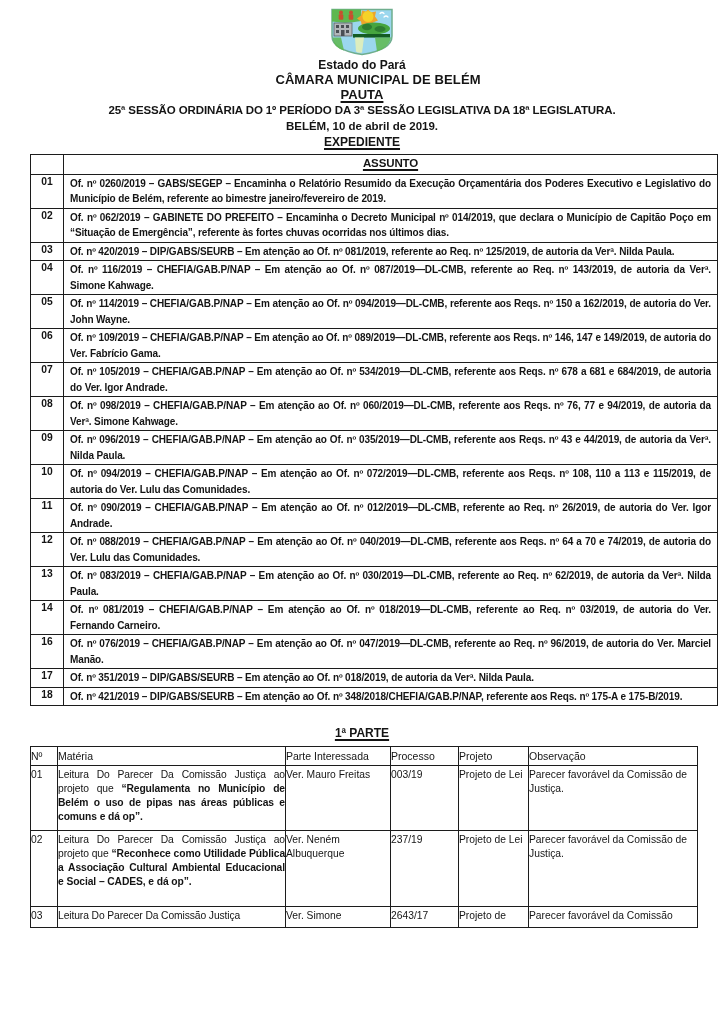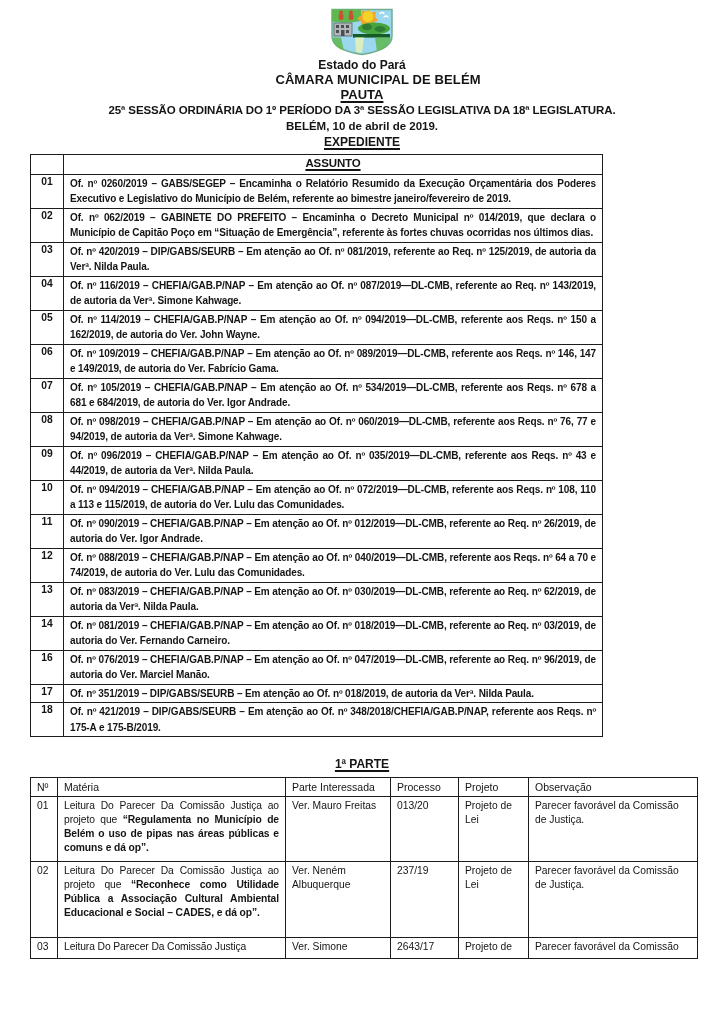--- a/index.html
+++ b/index.html
@@ -11,31 +11,31 @@
   .logo-wrap{height:48px;display:flex;justify-content:center;align-items:flex-start;}
   .h-estado{font-size:12px;font-weight:700;margin-top:2px;line-height:14px;}
   .h-org{font-size:13px;font-weight:700;line-height:15px;letter-spacing:.1px;padding-left:32px;}
   .h-pauta{font-size:13px;font-weight:700;line-height:16px;}
   .h-session{font-size:11.5px;font-weight:700;line-height:15px;letter-spacing:-.1px;}
   .h-date{font-size:11.5px;font-weight:700;line-height:16px;}
   .h-exped{font-size:12px;font-weight:700;line-height:16px;}
   .u{text-decoration:underline;text-underline-offset:2px;text-decoration-thickness:1.5px;}
 
   table{border-collapse:collapse;table-layout:fixed;}
-  .t1{width:573px;margin:4px 27px 0 30px;}
+  .t1{width:688px;margin:4px 27px 0 30px;}
   .t1 th,.t1 td{border:1.4px solid #1c1c1c;vertical-align:top;}
   .t1 .c-num{width:30px;text-align:center;font-weight:700;font-size:10.3px;padding:1px 0;}
   .t1 .c-text{text-align:justify;font-weight:700;font-size:10px;line-height:15.5px;
               padding:1px 6px;letter-spacing:-.12px;}
   .t1 thead .c-text{text-align:center;font-size:11.5px;padding:1px 0 2px;}
 
   .parte-title{text-align:center;font-size:12px;font-weight:700;margin-top:20px;margin-bottom:6px;}
 
   .t2{width:667px;margin:0 27px 0 30px;font-size:10.3px;}
-  .t2 th,.t2 td{border:1.4px solid #1c1c1c;vertical-align:top;padding:2px 6px;
+  .t2 th,.t2 td{border:1.4px solid #1c1c1c;vertical-align:top;padding:2px 0;
                 line-height:14px;text-align:left;font-weight:400;}
   .t2 th{font-size:10.5px;white-space:nowrap;overflow:hidden;}
   .t2 .p-materia{text-align:justify;letter-spacing:-.1px;}
   .t2 .m-bold{font-weight:700;}
   .t2 tr.p1r0 td{height:60px;}
   .t2 tr.p1r1 td{height:71px;}
   .t2 tr.p1r2 td{height:16px;}
 </style>
 </head>
 <body>
@@ -207,21 +207,21 @@
           <th>Processo</th>
           <th>Projeto</th>
           <th>Observação</th>
         </tr>
       </thead>
     <tbody id="t2-body">
   <tr class="p1r0">
     <td class="p-num">01</td>
     <td class="p-materia"><span class="m-plain">Leitura Do Parecer Da Comissão Justiça ao projeto que </span><span class="m-bold">“Regulamenta no Município de Belém o uso de pipas nas áreas públicas e comuns e dá op”.</span></td>
     <td class="p-parte">Ver. Mauro Freitas</td>
-    <td class="p-proc">013/20</td>
+    <td class="p-proc">003/19</td>
     <td class="p-proj">Projeto de Lei</td>
     <td class="p-obs">Parecer favorável da Comissão de Justiça.</td>
   </tr>
 
   <tr class="p1r1">
     <td class="p-num">02</td>
     <td class="p-materia"><span class="m-plain">Leitura Do Parecer Da Comissão Justiça ao projeto que </span><span class="m-bold">“Reconhece como Utilidade Pública a Associação Cultural Ambiental Educacional e Social – CADES, e dá op”.</span></td>
     <td class="p-parte">Ver. Neném Albuquerque</td>
     <td class="p-proc">237/19</td>
     <td class="p-proj">Projeto de Lei</td>

